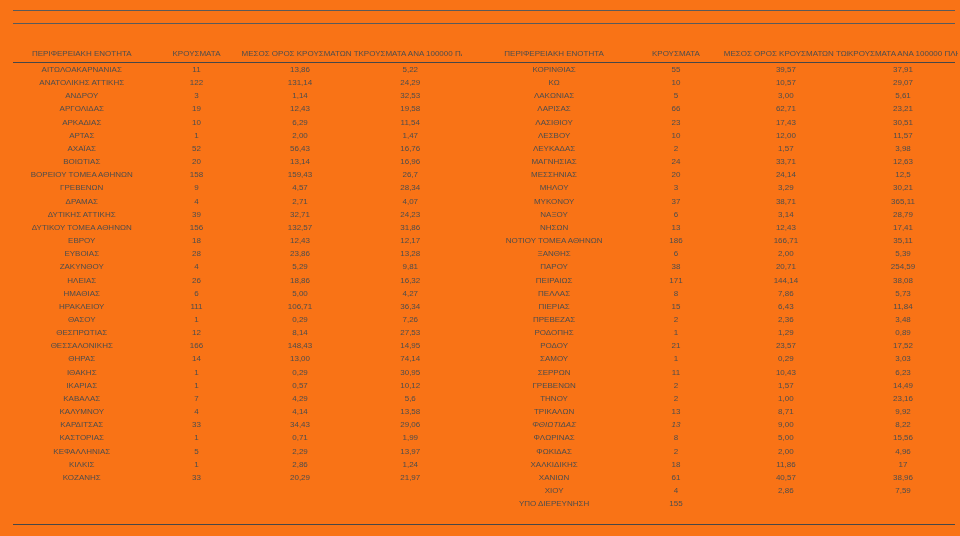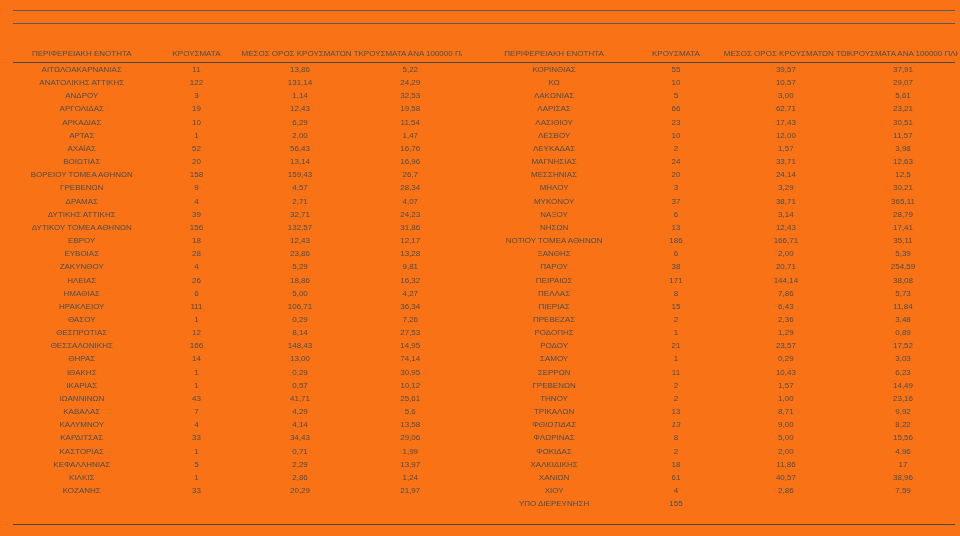--- a/index.html
+++ b/index.html
@@ -211,26 +211,20 @@
           <div class="cell c-avg7">0,29</div>
           <div class="cell c-per100k">30,95</div>
         </div>
         <div class="row">
           <div class="cell c-region">ΙΚΑΡΙΑΣ</div>
           <div class="cell c-cases">1</div>
           <div class="cell c-avg7">0,57</div>
           <div class="cell c-per100k">10,12</div>
         </div>
         <div class="row">
-          <div class="cell c-region">ΙΩΑΝΝΙΝΩΝ</div>
-          <div class="cell c-cases">43</div>
-          <div class="cell c-avg7">41,71</div>
-          <div class="cell c-per100k">25,61</div>
-        </div>
-        <div class="row">
           <div class="cell c-region">ΚΑΒΑΛΑΣ</div>
           <div class="cell c-cases">7</div>
           <div class="cell c-avg7">4,29</div>
           <div class="cell c-per100k">5,6</div>
         </div>
         <div class="row">
           <div class="cell c-region">ΚΑΛΥΜΝΟΥ</div>
           <div class="cell c-cases">4</div>
           <div class="cell c-avg7">4,14</div>
           <div class="cell c-per100k">13,58</div>

